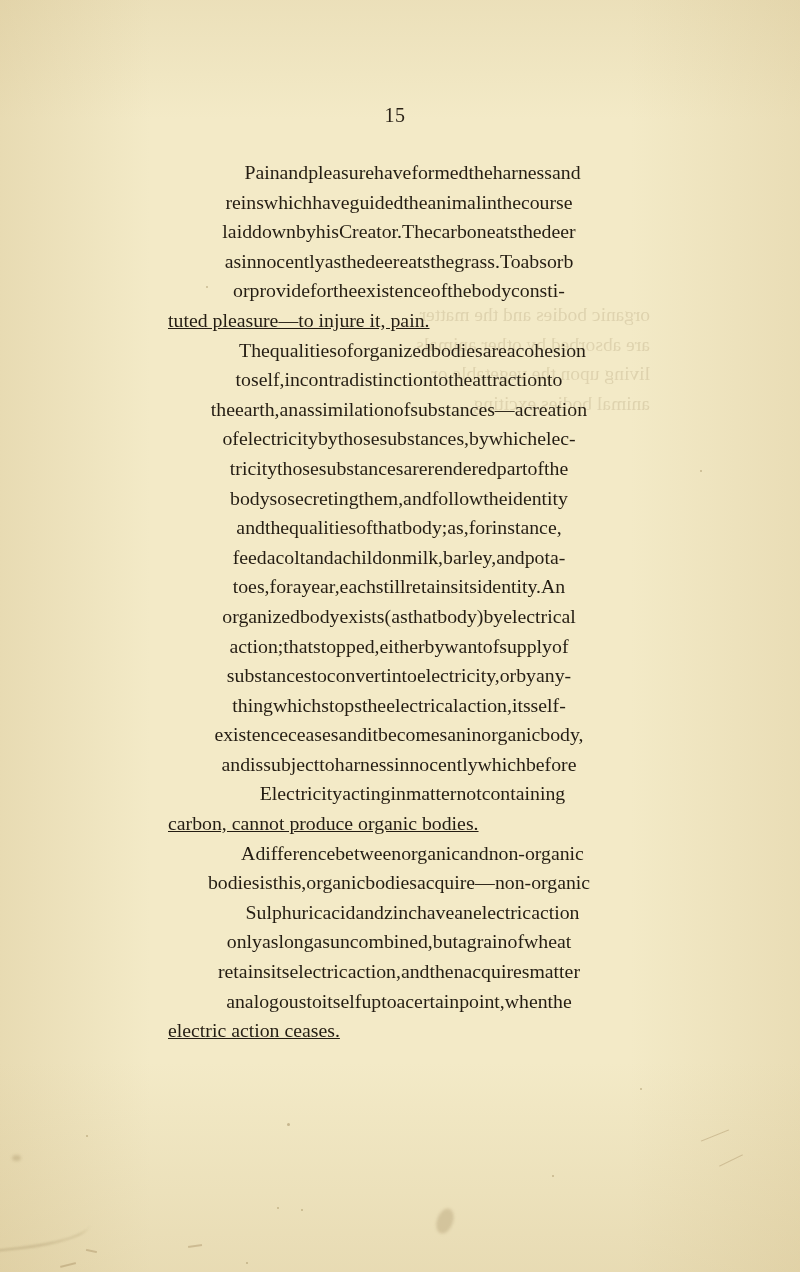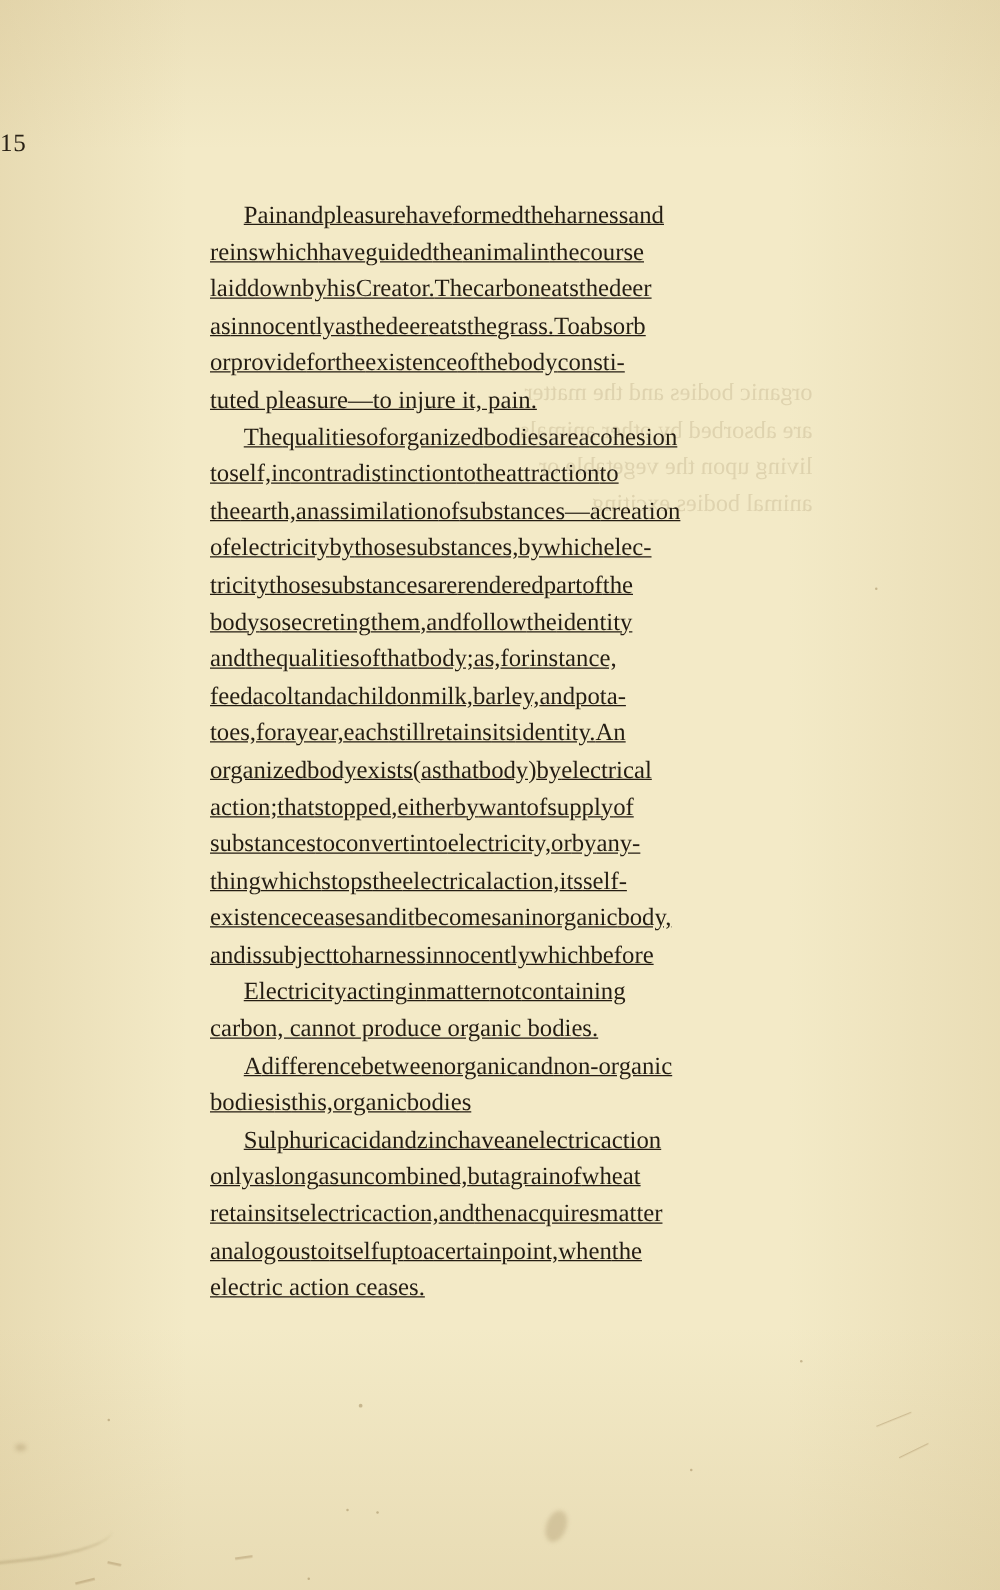--- a/index.html
+++ b/index.html
@@ -67,20 +67,21 @@
     filter: blur(0.6px);
   }
   .showthrough div { white-space: nowrap; }
 
   
   .folio {
     position: absolute;
     top: 104px;
     left: 0;
     width: 790px;
+    text-align: center;
     font-size: 20px;
     letter-spacing: 0.5px;
     color: #2a2217;
   }
 
   
   .textblock {
     position: absolute;
     left: 168px;
     top: 158px;
@@ -89,22 +90,21 @@
   .line {
     height: 29.6px;
     font-size: 19.8px;
     line-height: 29.6px;
     white-space: nowrap;
     color: #241d13;
   }
   
   .line.just {
     display: flex;
-    justify-content: flex-start;
-    text-decoration: underline;
+    justify-content: center;
   }
   .line.just > span { white-space: pre; }
   .line.last { display: block; text-decoration: underline; }
   .indent { display: inline-block; width: 27px; }
 
   
   .textblock, .folio {
     text-rendering: optimizeLegibility;
     -webkit-font-smoothing: antialiased;
   }
@@ -396,20 +396,21 @@
         <span>organic</span>
         <span>and</span>
         <span>non-organic</span>
       </div>
       <div class="line just">
         <span>bodies</span>
         <span>is</span>
         <span>this,</span>
         <span>organic</span>
         <span>bodies</span>
+        <span>acquire—non-organic</span>
       </div>
       <div class="line just">
         <span class="indent"></span>
         <span>Sulphuric</span>
         <span>acid</span>
         <span>and</span>
         <span>zinc</span>
         <span>have</span>
         <span>an</span>
         <span>electric</span>

